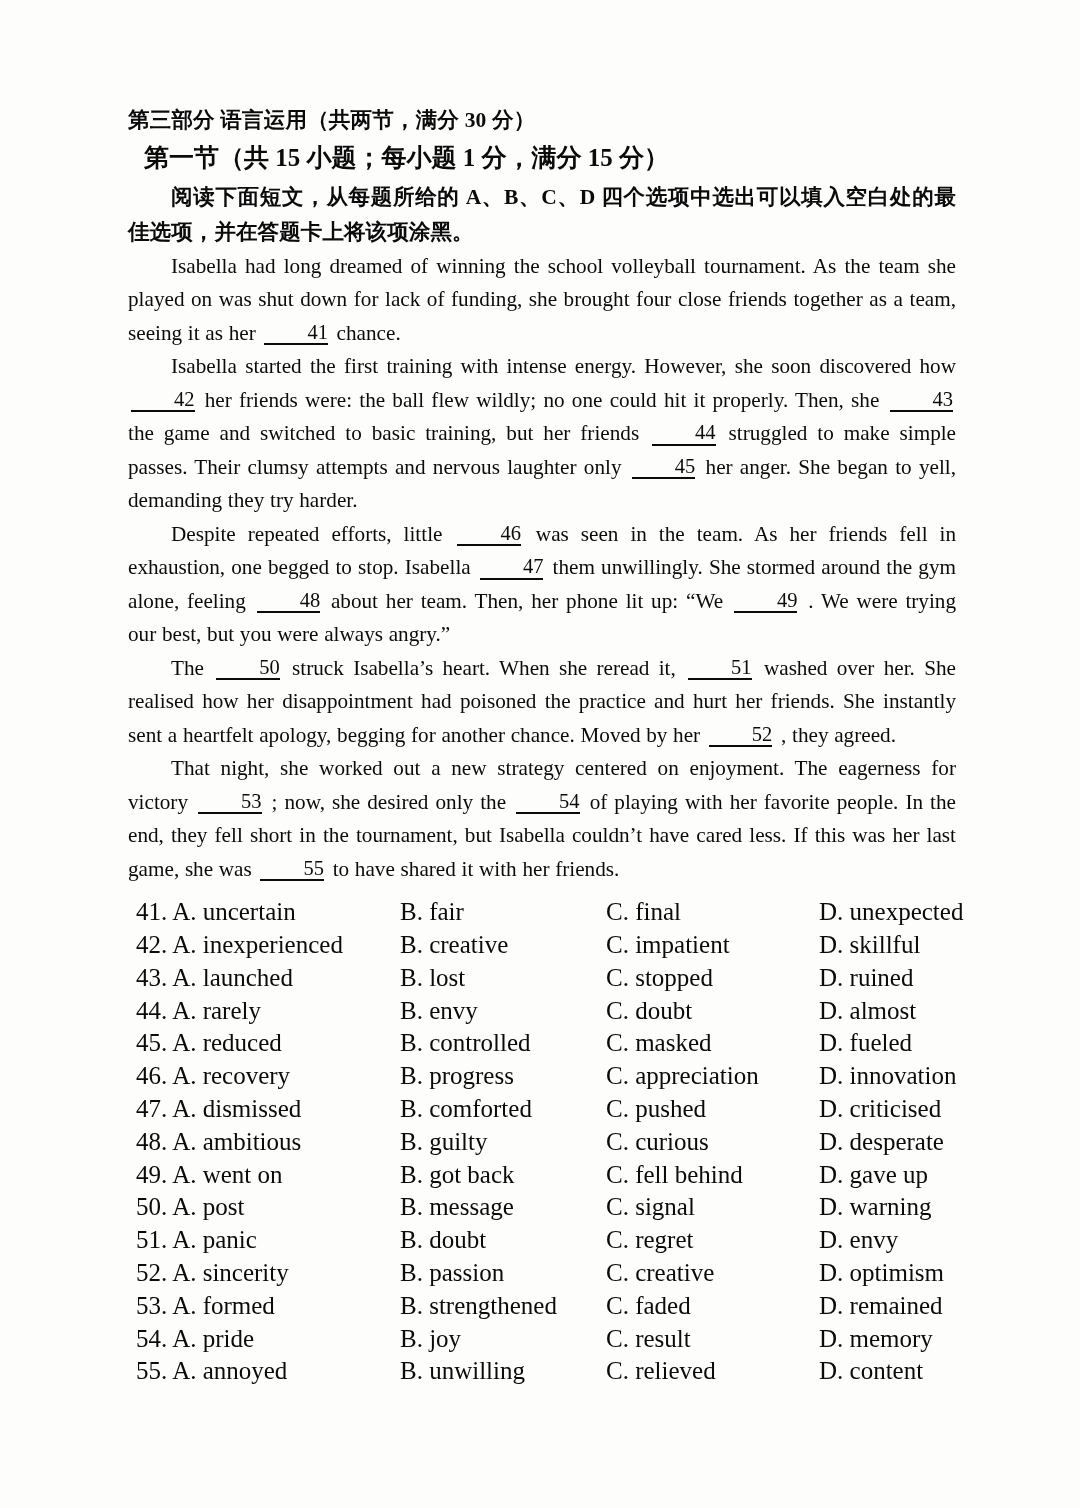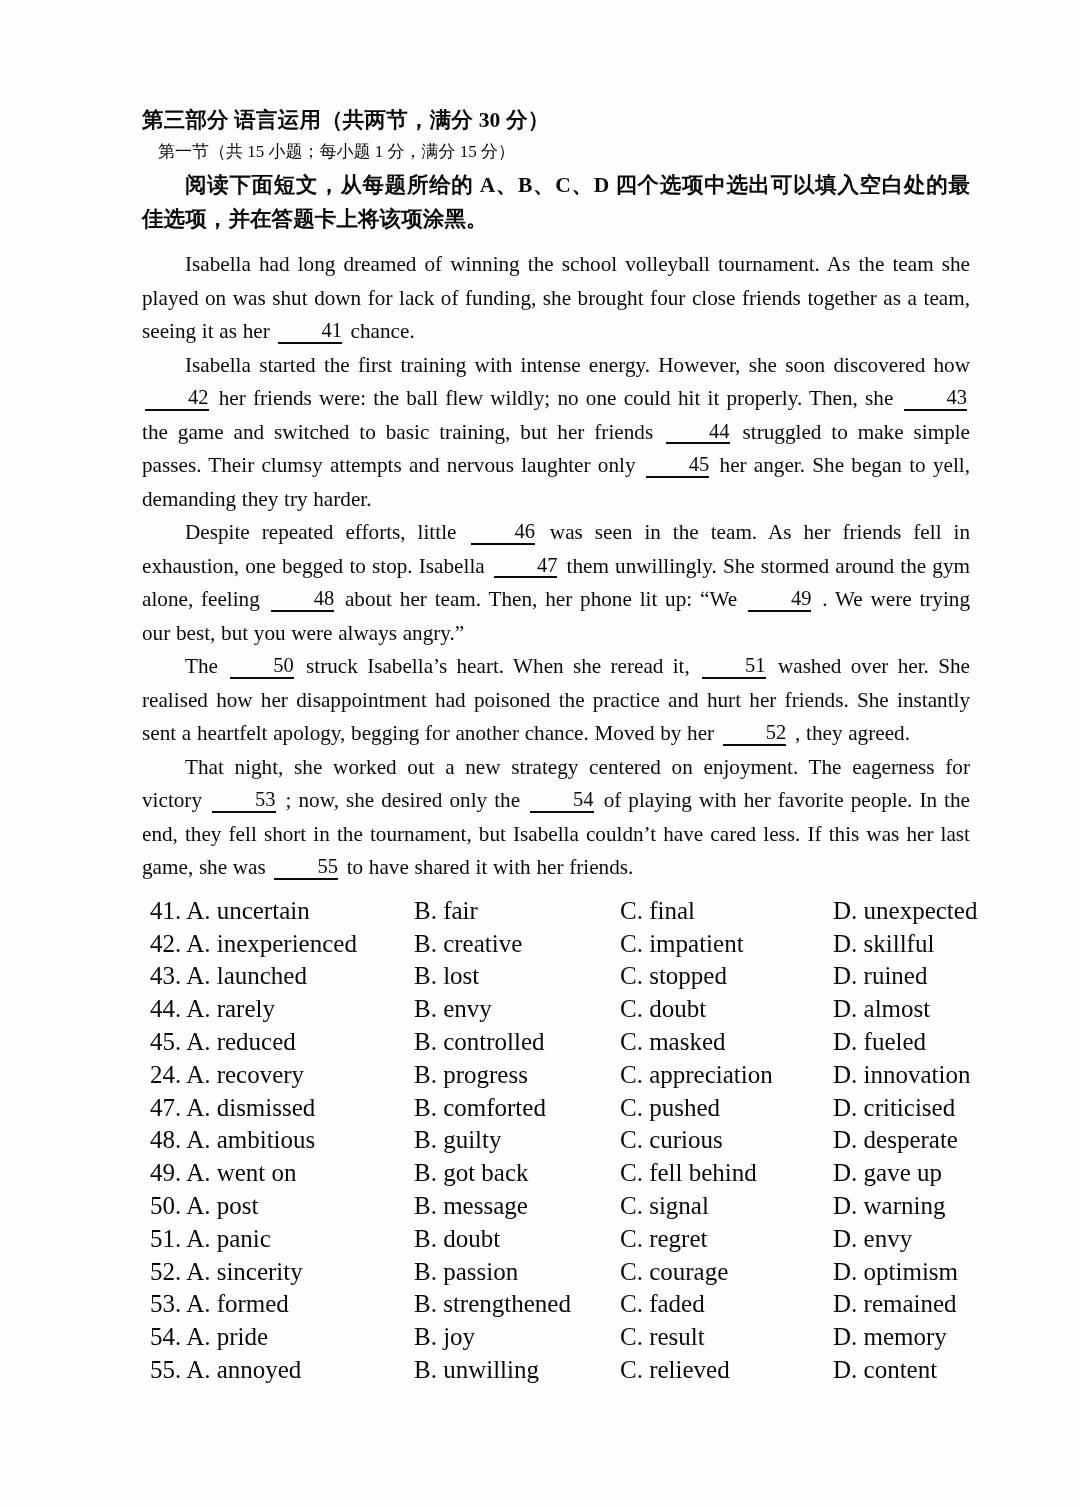--- a/index.html
+++ b/index.html
@@ -18,47 +18,47 @@
   }
   .page {
     position: absolute;
     left: 0; top: 0;
     width: 1080px;
     height: 1508px;
     background: #fdfdfc;
   }
   .content {
     position: absolute;
-    left: 142px;
+    left: 128px;
     top: 104px;
     width: 828px;
   }
 
   
   .sec-head {
     font-size: 21.5px;
     font-weight: bold;
     letter-spacing: 0.2px;
     line-height: 1.55;
     margin: 0 0 2px 0;
     white-space: nowrap;
   }
   .sub-head {
-    font-size: 17px;
-    font-weight: normal;
+    font-size: 25px;
+    font-weight: bold;
     line-height: 1.55;
     margin: 0 0 2px 0;
     padding-left: 16px;
     white-space: nowrap;
   }
   .instruction {
     font-size: 21.5px;
     font-weight: bold;
     line-height: 1.62;
-    margin: 0 0 11px 0;
+    margin: 0 0 0 0;
     text-align: justify;
     text-align-last: left;
     text-indent: 43px;
     letter-spacing: 0.1px;
   }
 
   
   .para {
     font-size: 21.2px;
     line-height: 1.58;
@@ -185,21 +185,21 @@
           <span class="opt-c">C. doubt</span>
           <span class="opt-d">D. almost</span>
         </div>
         <div class="opt-row">
           <span class="opt-a"><span class="qnum">45. </span>A. reduced</span>
           <span class="opt-b">B. controlled</span>
           <span class="opt-c">C. masked</span>
           <span class="opt-d">D. fueled</span>
         </div>
         <div class="opt-row">
-          <span class="opt-a"><span class="qnum">24. </span>A. recovery</span>
+          <span class="opt-a"><span class="qnum">46. </span>A. recovery</span>
           <span class="opt-b">B. progress</span>
           <span class="opt-c">C. appreciation</span>
           <span class="opt-d">D. innovation</span>
         </div>
         <div class="opt-row">
           <span class="opt-a"><span class="qnum">47. </span>A. dismissed</span>
           <span class="opt-b">B. comforted</span>
           <span class="opt-c">C. pushed</span>
           <span class="opt-d">D. criticised</span>
         </div>
@@ -223,21 +223,21 @@
         </div>
         <div class="opt-row">
           <span class="opt-a"><span class="qnum">51. </span>A. panic</span>
           <span class="opt-b">B. doubt</span>
           <span class="opt-c">C. regret</span>
           <span class="opt-d">D. envy</span>
         </div>
         <div class="opt-row">
           <span class="opt-a"><span class="qnum">52. </span>A. sincerity</span>
           <span class="opt-b">B. passion</span>
-          <span class="opt-c">C. courage</span>
+          <span class="opt-c">C. creative</span>
           <span class="opt-d">D. optimism</span>
         </div>
         <div class="opt-row">
           <span class="opt-a"><span class="qnum">53. </span>A. formed</span>
           <span class="opt-b">B. strengthened</span>
           <span class="opt-c">C. faded</span>
           <span class="opt-d">D. remained</span>
         </div>
         <div class="opt-row">
           <span class="opt-a"><span class="qnum">54. </span>A. pride</span>

